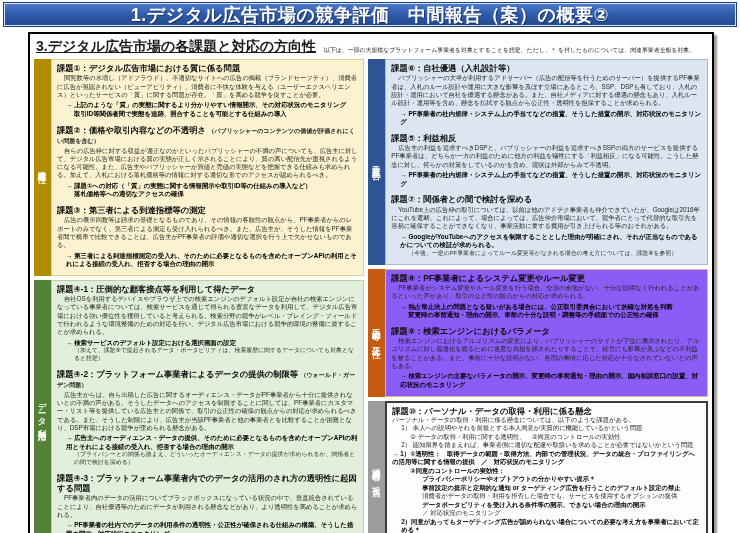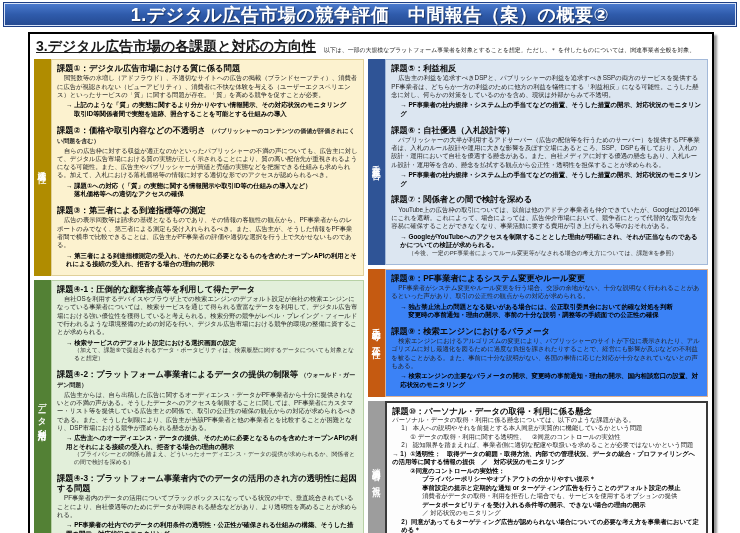--- a/index.html
+++ b/index.html
@@ -30,21 +30,21 @@
     font-size: 8.5px; letter-spacing: 2px; }
   .gbody { flex: 1; padding: 2px 5px 3px 5px; min-width: 0; }
 
   .g-trans .vlabel { background: #b08c00; }
   .g-trans .gbody { background: #fcf2cf; border: 1px solid #e0d09a; }
   .g-data  .vlabel { background: #538135; }
   .g-data  .gbody { background: #e2efda; border: 1px solid #b7d1a5; }
   .g-vert  .vlabel { background: #2f5496; }
   .g-vert  .gbody { background: #dce6f1; border: 1px solid #a3b9d9; }
   .g-proc  .vlabel { background: #c55a11; }
-  .g-proc  .gbody { background: #3b82f6; border: 1px solid #ddb193; }
+  .g-proc  .gbody { background: #8b5cf6; border: 1px solid #ddb193; }
   .g-cons  .vlabel { background: #9d9d9d; }
   .g-cons  .gbody { background: #fdfdfd; border: 2px solid #3a3a3a; }
 
   .issue { padding: 1px 0 3px 0; }
   .issue + .issue { margin-top: 2px; }
   .ititle { font-weight: bold; font-size: 8.3px; color: #0d0d0d; line-height: 1.25; }
   .ititle .tnote { font-weight: bold; font-size: 6px; color: #222; }
   .ibody { font-size: 6.3px; line-height: 1.32; color: #222; text-indent: 7px; margin-top: 1px; }
   .iact { font-size: 6.4px; font-weight: bold; color: #000; line-height: 1.35;
     margin-top: 2px; padding-left: 9px; }
@@ -127,27 +127,27 @@
       </div>
 
     </div>
 
     <div class="col right">
 
       <div class="group g-vert">
         <div class="vlabel">垂直統合</div>
         <div class="gbody">
           <div class="issue">
-            <div class="ititle">課題⑤：利益相反</div>
-            <div class="ibody">広告主の利益を追求すべきDSPと、パブリッシャーの利益を追求すべきSSPの両方のサービスを提供するPF事業者は、どちらか一方の利益のために他方の利益を犠牲にする「利益相反」になる可能性。こうした懸念に対し、何らかの対策をしているのかを含め、現状は外部からみて不透明。</div>
+            <div class="ititle">課題⑥：自社優遇（入札設計等）</div>
+            <div class="ibody">パブリッシャーの大半が利用するアドサーバー（広告の配信等を行うためのサーバー）を提供するPF事業者は、入札のルール設計や運用に大きな影響を及ぼす立場にあるところ、SSP、DSPも有しており、入札の設計・運用において自社を優遇する懸念がある。また、自社メディアに対する優遇の懸念もあり、入札ルール設計・運用等を含め、懸念を払拭する観点から公正性・透明性を担保することが求められる。</div>
             <div class="iact">→ PF事業者の社内規律・システム上の手当てなどの措置、そうした措置の開示、対応状況のモニタリング</div>
           </div>
           <div class="issue">
-            <div class="ititle">課題⑥：自社優遇（入札設計等）</div>
-            <div class="ibody">パブリッシャーの大半が利用するアドサーバー（広告の配信等を行うためのサーバー）を提供するPF事業者は、入札のルール設計や運用に大きな影響を及ぼす立場にあるところ、SSP、DSPも有しており、入札の設計・運用において自社を優遇する懸念がある。また、自社メディアに対する優遇の懸念もあり、入札ルール設計・運用等を含め、懸念を払拭する観点から公正性・透明性を担保することが求められる。</div>
+            <div class="ititle">課題⑤：利益相反</div>
+            <div class="ibody">広告主の利益を追求すべきDSPと、パブリッシャーの利益を追求すべきSSPの両方のサービスを提供するPF事業者は、どちらか一方の利益のために他方の利益を犠牲にする「利益相反」になる可能性。こうした懸念に対し、何らかの対策をしているのかを含め、現状は外部からみて不透明。</div>
             <div class="iact">→ PF事業者の社内規律・システム上の手当てなどの措置、そうした措置の開示、対応状況のモニタリング</div>
           </div>
           <div class="issue">
             <div class="ititle">課題⑦：関係者との間で検討を深める</div>
             <div class="ibody">YouTube上の広告枠の取引については、以前は他のアドテク事業者も仲介できていたが、Googleは2016年にこれを遮断。これによって、場合によっては、広告仲介市場において、競争者にとって代替的な取引先を容易に確保することができなくなり、事業活動に要する費用が引き上げられる等のおそれがある。</div>
             <div class="iact">→ GoogleがYouTubeへのアクセスを制限することとした理由が明確にされ、それが正当なものであるかについての検証が求められる。</div>
             <div class="inote">（今後、一定のPF事業者によってルール変更等がなされる場合の考え方については、課題⑧を参照）</div>
           </div>
         </div>
       </div>

